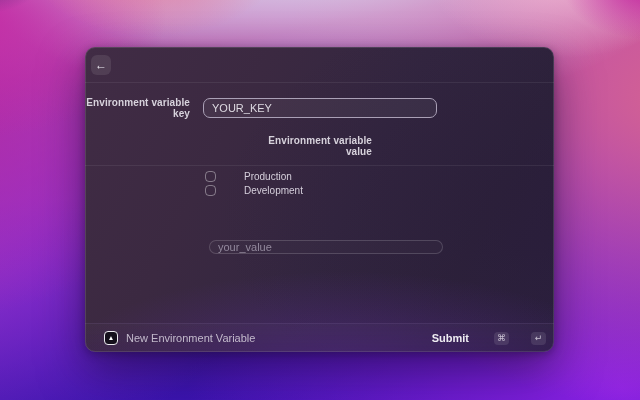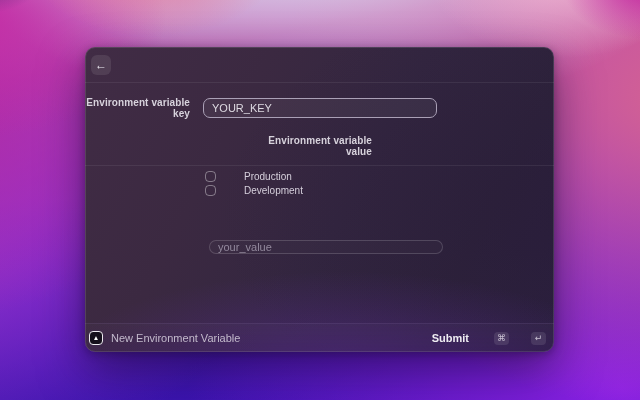--- a/index.html
+++ b/index.html
@@ -75,21 +75,21 @@
   .cb-row{display:flex;height:14px;cursor:pointer;gap:20px;}
   .cb-box{
     width:11px;height:11px;box-sizing:border-box;border-radius:4px;
     border:1px solid rgba(255,255,255,0.38);background:transparent;flex:0 0 11px;
   }
   .cb-label{margin-left:8px;font-size:10px;font-weight:500;color:#d5cfdb;}
 
   .footer{
     position:absolute;left:0;right:0;bottom:0;height:29px;
     border-top:1px solid rgba(255,255,255,0.08);
-    display:flex;align-items:center;padding:0 8px 0 4px;box-sizing:border-box;
+    display:flex;align-items:center;padding:0 8px 0 19px;box-sizing:border-box;
     border-radius:0 0 10px 10px;
     background:linear-gradient(180deg, rgba(255,255,255,0.02), rgba(70,30,120,0.10));
   }
   .app-icon{
     width:14px;height:14px;box-sizing:border-box;border-radius:4px;
     border:1.5px solid #eceaf0;background:#15101c;
     display:flex;align-items:center;justify-content:center;flex:0 0 14px;
   }
   .app-icon .tri{font-size:6.5px;color:#ffffff;line-height:1;transform:translateY(-0.5px);}
   .cmd-name{margin-left:8px;font-size:11px;font-weight:500;color:#c2b9cb;}

